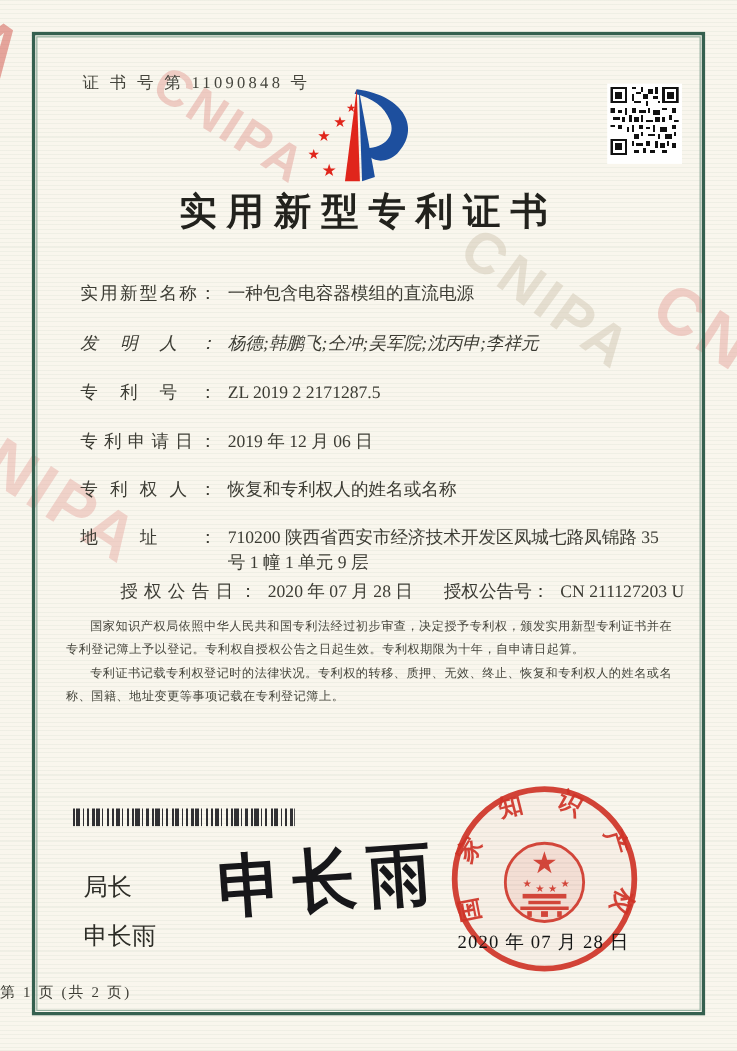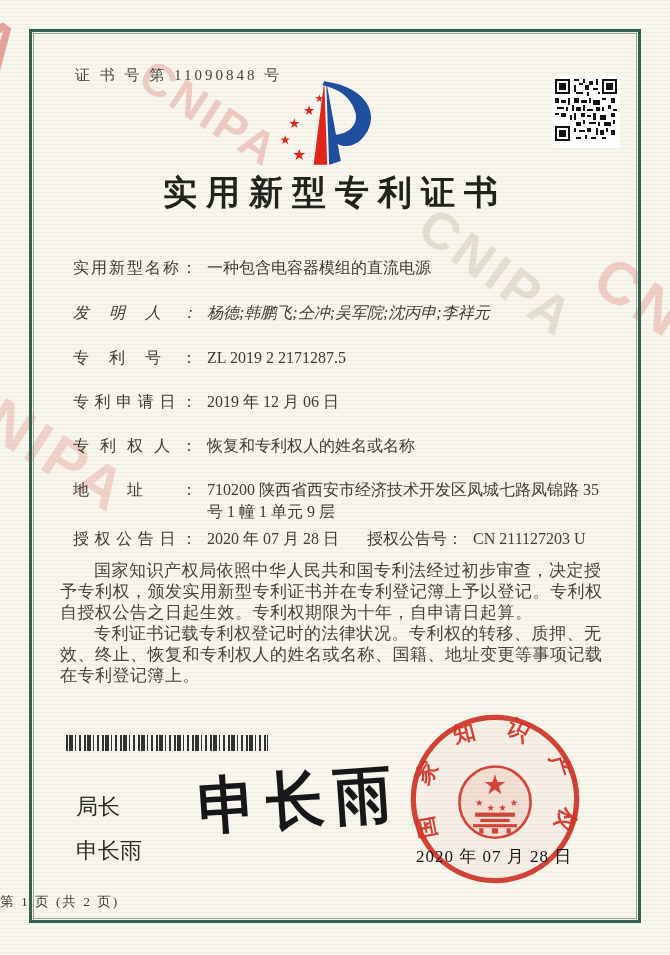--- a/index.html
+++ b/index.html
@@ -23,26 +23,26 @@
   .content{position:absolute;inset:0;z-index:1;}
   
   .cert-no{position:absolute;left:75px;top:66px;font-size:15px;letter-spacing:3px;color:#44443c;}
   .logo{position:absolute;left:266px;top:74px;}
   .qr{position:absolute;left:552px;top:76px;background:#fff;padding:3px;}
   .title{position:absolute;left:0;right:0;top:170px;text-align:center;font-size:34px;font-weight:bold;letter-spacing:9px;color:#22221d;}
   
   .row{position:absolute;left:73px;right:48px;display:flex;align-items:flex-start;font-size:16px;line-height:1.4;}
   .lbl{display:inline-block;width:124px;flex:0 0 124px;text-align:justify;text-align-last:justify;color:#3c3c34;}
   .val{margin-left:10px;color:#3c3c34;}
-  .r1{top:257px;} .r2{top:302px;font-style:italic;} .r3{top:347px;} .r4{top:391px;} .r5{top:435px;} .r6{top:479px;} .r7{top:528px;}
+  .r1{top:257px;} .r2{top:302px;font-style:italic;} .r3{top:347px;} .r4{top:391px;} .r5{top:435px;} .r6{top:479px;} .r7{top:528px;justify-content:flex-end;}
   .val-addr{max-width:402px;}
   .val-date{width:146px;flex:0 0 146px;}
   .lbl2{margin-left:14px;white-space:nowrap;}
   
-  .paras{position:absolute;left:60px;right:52px;top:560px;font-size:17px;line-height:1.45;color:#45453c;}
+  .paras{position:absolute;left:60px;right:52px;top:560px;font-size:11px;line-height:1.45;color:#45453c;}
   .paras p{margin:0 0 0 0;text-indent:2em;letter-spacing:0.5px;line-height:21px;}
   
   .barcode{position:absolute;left:66px;top:735px;width:202px;height:16px;opacity:.88;
     background:repeating-linear-gradient(90deg,#15151a 0 2px,rgba(0,0,0,0) 2px 3px,#15151a 3px 7px,rgba(0,0,0,0) 7px 9px,#15151a 9px 10px,rgba(0,0,0,0) 10px 13px,#15151a 13px 15px,rgba(0,0,0,0) 15px 18px);}
   
   .commissioner{position:absolute;left:76px;top:785px;font-size:22px;line-height:2.0;color:#2e2e28;}
   .signature{position:absolute;left:198px;top:762px;font-size:58px;letter-spacing:10px;color:#17171a;transform:rotate(-4deg) scale(1,1.08);font-weight:bold;white-space:nowrap;}
   
   .seal{position:absolute;left:406px;top:710px;}
   .seal-date{position:absolute;left:416px;top:845px;font-size:17px;letter-spacing:1px;color:#141414;z-index:3;}

